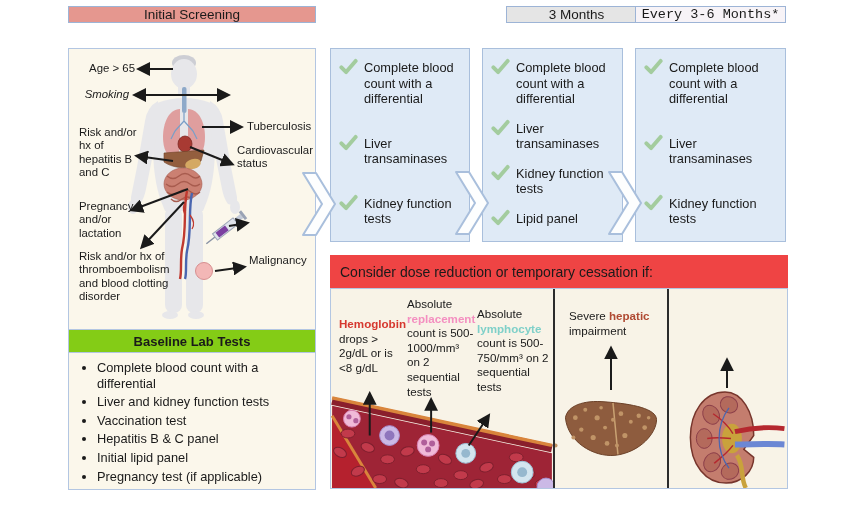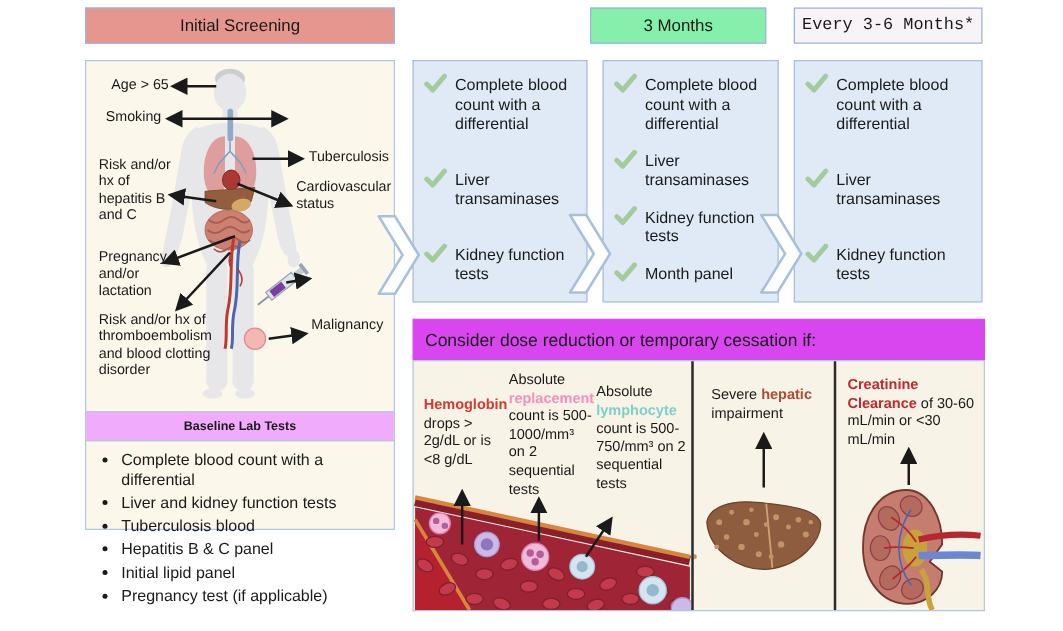--- a/index.html
+++ b/index.html
@@ -1,47 +1,47 @@
 <!DOCTYPE html>
 <html><head>
 <meta charset="utf-8">
 <style>
   html,body{margin:0;padding:0;background:#ffffff;}
   .canvas{position:relative;width:850px;height:505px;background:#ffffff;
           font-family:"Liberation Sans",sans-serif;color:#1a1a1a;overflow:hidden;}
 
   
-  .thead{position:absolute;top:6px;height:29px;border:1.6px solid #9db4d6;
+  .thead{position:absolute;top:6px;height:17px;border:1.6px solid #9db4d6;
          display:flex;align-items:center;justify-content:center;font-size:13.5px;box-sizing:border-box;}
   #th0{left:68px;width:248px;background:#e5978f;}
   #th1{left:330px;width:140px;background:#f3c6c2;}
-  #th2{left:472px;width:141px;background:#86efac;}
+  #th2{left:506px;width:141px;background:#e5e5e5;}
   #th3{left:635px;width:151px;background:#f7f3f7;font-family:Liberation Mono, monospace;}
 
   
-  .screen-panel{position:absolute;left:68px;top:48px;width:248px;height:376px;
+  .screen-panel{position:absolute;left:68px;top:48px;width:248px;height:442px;
                 border:1.6px solid #b3c6e2;background:#fbf7eb;box-sizing:border-box;}
   .body-area{position:relative;height:280px;}
   .body-area svg{position:absolute;left:0;top:0;}
   .blabel{position:absolute;font-size:11.4px;line-height:1.18;z-index:2;}
   .tr{text-align:right;}
   #lbl-age{left:12px;top:13px;width:54px;}
-  #lbl-smoking{left:6px;top:39px;width:54px;}
+  #lbl-smoking{left:6px;top:39px;width:54px;font-style:italic;}
   #lbl-hep{left:10px;top:77px;width:58px;}
   #lbl-preg{left:10px;top:151px;width:52px;}
   #lbl-thrombo{left:10px;top:201px;width:94px;}
   #lbl-oral{left:163px;top:9px;width:84px;}
   #lbl-tb{left:178px;top:71px;width:72px;}
   #lbl-cardio{left:168px;top:95px;width:86px;}
   #lbl-vacc{left:183px;top:164px;width:64px;}
   #lbl-malig{left:180px;top:205px;width:70px;}
 
-  .baseline-header{height:22px;background:#f0abfc;border-top:1.6px solid #b3c6e2;
+  .baseline-header{height:22px;background:#84cc16;border-top:1.6px solid #b3c6e2;
                    border-bottom:1.6px solid #b3c6e2;display:flex;align-items:center;
-                   justify-content:center;font-weight:bold;font-size:10px;}
+                   justify-content:center;font-weight:bold;font-size:13px;}
   .baseline-list{padding:7px 4px 2px 8px;font-size:12.8px;line-height:1.22;}
   .baseline-list ul{margin:0;padding-left:20px;}
   .baseline-list li{margin-bottom:3px;}
 
   
   .mcol{position:absolute;top:48px;height:194px;border:1.6px solid #a9bfdc;background:#dfeaf6;
         box-sizing:border-box;display:flex;flex-direction:column;justify-content:space-between;
         padding:10px 4px 14px 8px;z-index:1;}
   #mc0{left:330px;width:140px;}
   #mc1{left:482px;width:141px;}
@@ -50,21 +50,21 @@
   .check{flex:0 0 auto;margin-top:-2px;}
   .check svg{width:19px;height:19px;display:block;}
   .check-label{font-size:12.8px;line-height:1.22;padding-top:1px;}
 
   
   .chev{position:absolute;width:40px;height:70px;z-index:3;}
   #chev0{left:299px;top:169px;} #chev1{left:452px;top:168px;} #chev2{left:605px;top:168px;}
 
   
   .dose{position:absolute;left:330px;top:255px;width:458px;height:234px;box-sizing:border-box;}
-  .dose-header{height:33px;background:#d946ef;display:flex;align-items:center;
+  .dose-header{height:33px;background:#ef4444;display:flex;align-items:center;
                padding-left:10px;font-size:14px;box-sizing:border-box;}
   .dose-content{position:relative;height:201px;background:#f8f3e7;border:1.6px solid #b3c6e2;box-sizing:border-box;}
   .vdiv{position:absolute;top:0;width:2px;height:100%;background:#2b2b2b;z-index:2;}
   #vd0{left:222px;} #vd1{left:336px;}
   .sec{position:absolute;top:0;height:100%;}
   #sec-blood{left:0;width:222px;} #sec-liver{left:224px;width:112px;} #sec-kidney{left:338px;width:117px;}
   .sec svg.illus{position:absolute;left:0;top:0;width:100%;height:100%;z-index:1;}
   .crit{position:absolute;font-size:11.6px;line-height:1.26;z-index:3;}
   .crit .hl{font-weight:bold;}
   #crit-hgb{left:8px;top:28px;width:62px;}
@@ -155,21 +155,21 @@
       <div class="blabel" id="lbl-tb">Tuberculosis</div>
       <div class="blabel" id="lbl-cardio">Cardiovascular status</div>
       <div class="blabel" id="lbl-malig">Malignancy</div>
     </div>
 
     <div class="baseline-header">Baseline Lab Tests</div>
     <div class="baseline-list">
       <ul>
         <li>Complete blood count with a differential</li>
         <li>Liver and kidney function tests</li>
-        <li>Tuberculosis blood</li>
+        <li>Vaccination test</li>
         <li>Hepatitis B &amp; C panel</li>
         <li>Initial lipid panel</li>
         <li>Pregnancy test (if applicable)</li>
       </ul>
     </div>
   </div>
 
   <div class="mcol" id="mc0">
     <div class="check-item">
       <span class="check">
@@ -221,21 +221,21 @@
           </svg>
         </span>
       <span class="check-label">Kidney function tests</span>
     </div>
     <div class="check-item">
       <span class="check">
           <svg viewBox="0 0 24 24">
             <path d="M3 13 L9 19 L21 5" stroke="#a3cc9e" stroke-width="5" fill="none" stroke-linecap="round" stroke-linejoin="round"></path>
           </svg>
         </span>
-      <span class="check-label">Month panel</span>
+      <span class="check-label">Lipid panel</span>
     </div>
   </div>
 
   <div class="mcol" id="mc2">
     <div class="check-item">
       <span class="check">
           <svg viewBox="0 0 24 24">
             <path d="M3 13 L9 19 L21 5" stroke="#a3cc9e" stroke-width="5" fill="none" stroke-linecap="round" stroke-linejoin="round"></path>
           </svg>
         </span>
@@ -384,18 +384,17 @@
             <ellipse cx="43" cy="175" rx="8" ry="10" transform="rotate(30 43 175)"></ellipse>
             <ellipse cx="61" cy="184" rx="8" ry="9" transform="rotate(60 61 184)"></ellipse>
           </g>
           <ellipse cx="63" cy="151" rx="10" ry="15" fill="#c9a23c"></ellipse>
           <path d="M64,146 C58,136 50,130 44,126 M62,151 C52,150 44,150 38,151 M64,158 C58,166 50,172 45,176" stroke="#b5282f" stroke-width="1.5" fill="none"></path>
           <path d="M66,144 C84,140 100,139 116,141" stroke="#b5282f" stroke-width="5" fill="none"></path>
           <path d="M66,157 C84,157 100,156 116,157" stroke="#6b87d4" stroke-width="6" fill="none"></path>
           <path d="M68,168 C76,180 71,190 77,201" stroke="#c9a23c" stroke-width="4.5" fill="none"></path>
           <path d="M60,120 C54,128 50,140 50,151 C50,163 54,173 60,181" stroke="#4a66b0" stroke-width="1.3" fill="none"></path>
         </svg>
-        <div class="crit" id="crit-crcl"><span></span><span class="hl" style="color: rgb(192, 40, 45);">Creatinine Clearance</span><span> of 30-60 mL/min or &lt;30 mL/min</span></div>
       </div>
     </div>
   </div>
 
 </div>
 
 </body></html>

